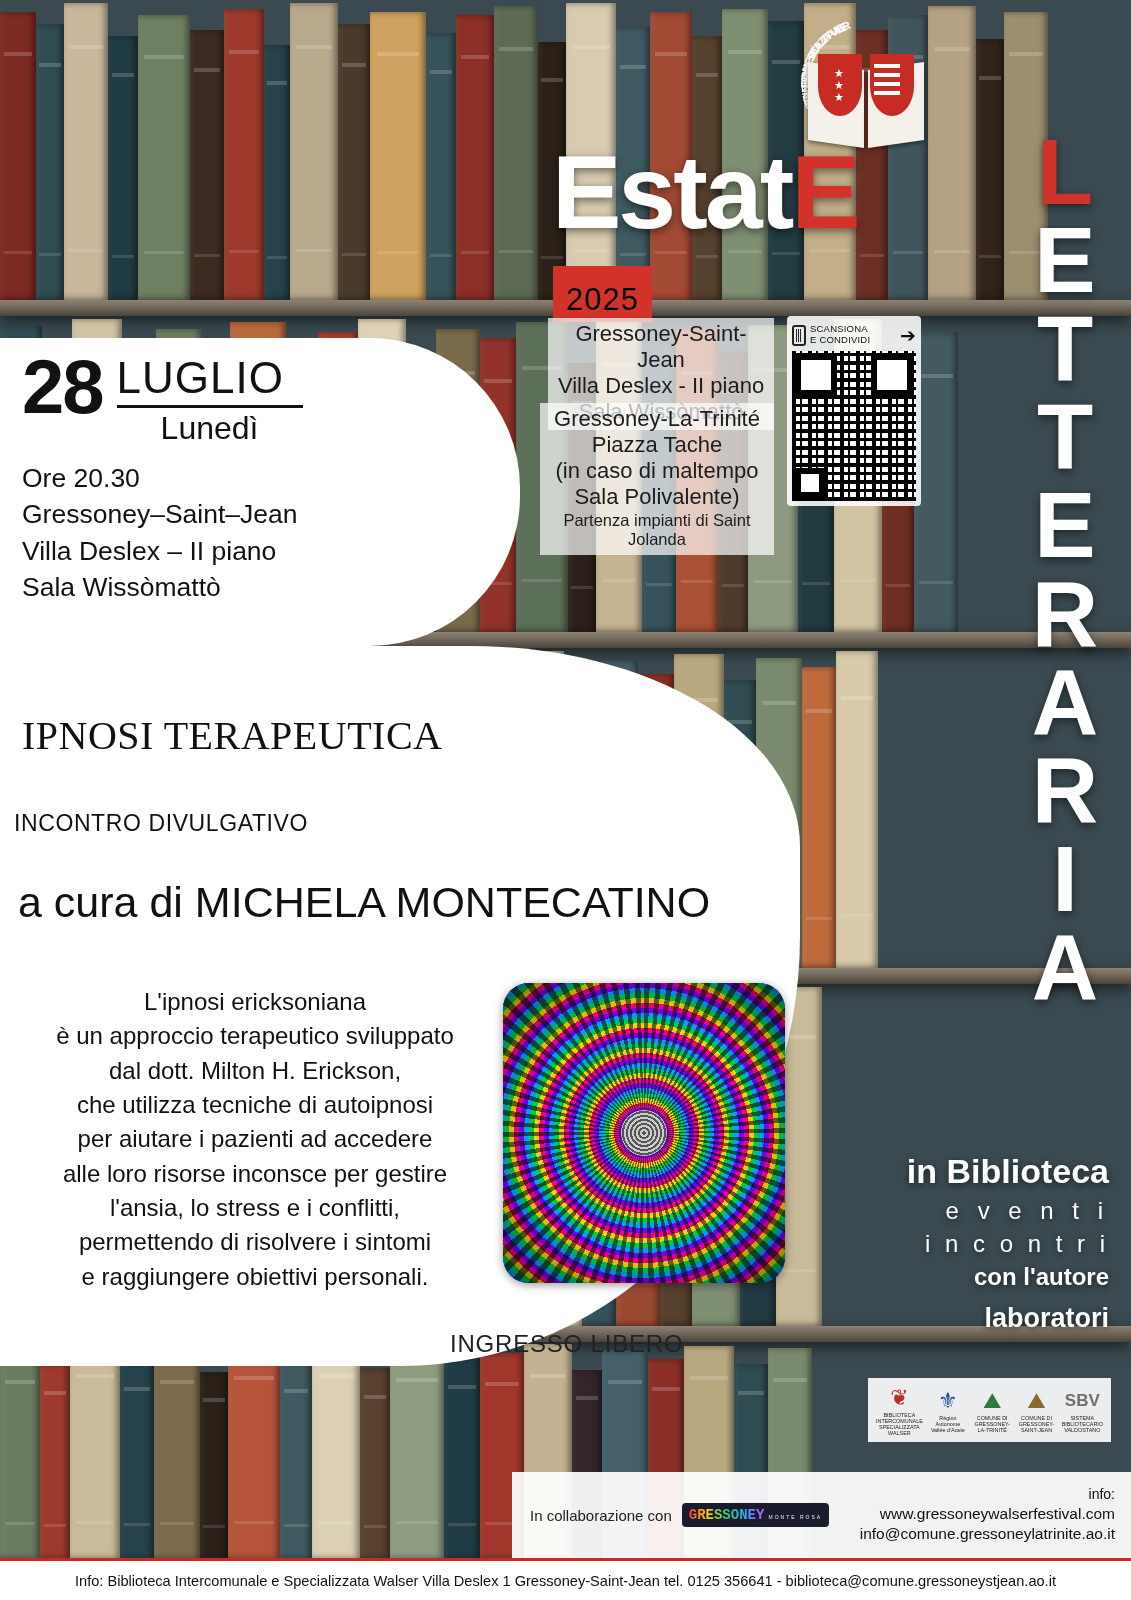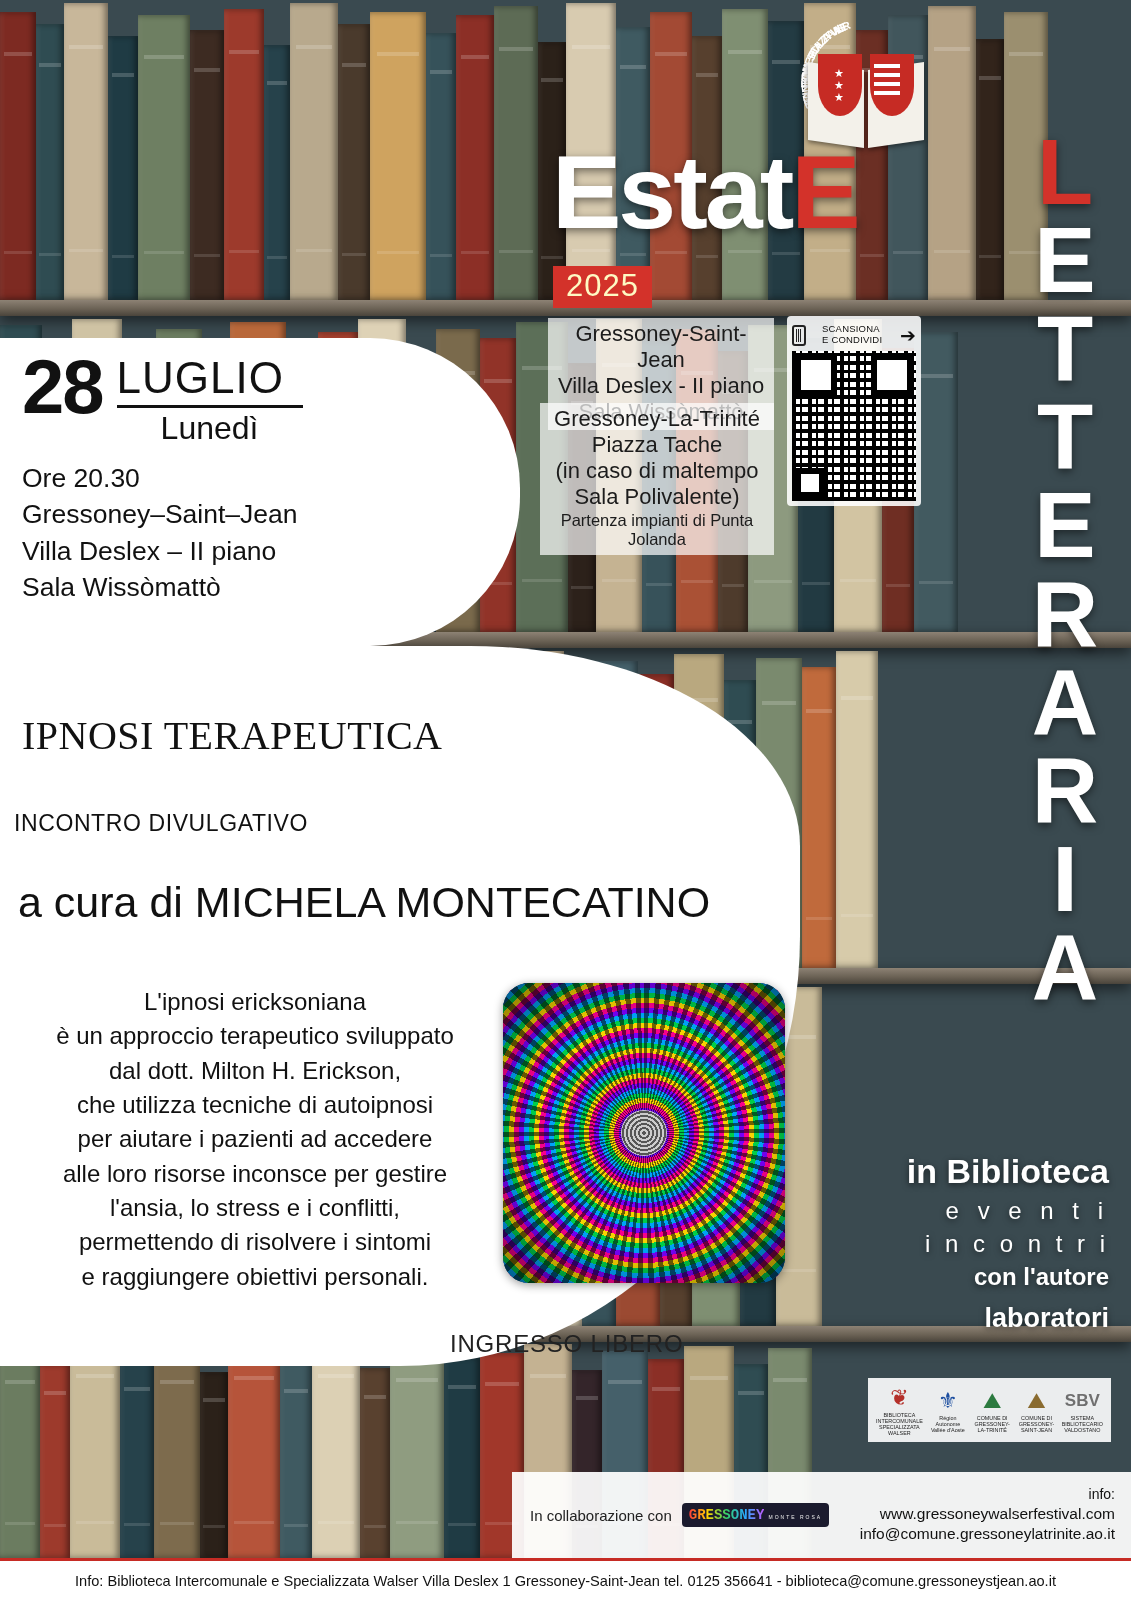--- a/index.html
+++ b/index.html
@@ -219,24 +219,24 @@
     font-size: 104px;
     line-height: 1;
     letter-spacing: -3px;
     color: #fff;
     text-shadow: 0 3px 8px rgba(0,0,0,.5);
   }
   .year-badge {
     position: absolute;
     left: 553px; top: 266px;
     background: #d3322a;
-    color: #fef9c3;
+    color: #000000;
     font-family: "Liberation Sans", sans-serif;
     font-size: 31px;
-    padding: 2px 13px 4px 13px;
+    padding: 16px 13px 4px 13px;
     letter-spacing: 1px;
   }
   
   .vert {
     position: absolute;
     right: 12px; top: 128px;
     width: 108px;
     text-align: center;
     font-family: "Liberation Sans", sans-serif;
     font-weight: bold;
@@ -263,21 +263,21 @@
 
   
   .qr-card {
     position: absolute;
     left: 787px; top: 316px;
     width: 134px; height: 190px;
     background: rgba(255,255,255,.88);
     border-radius: 4px;
     padding: 5px;
   }
-  .qr-head { display: flex; align-items: center; gap: 16px; height: 28px; }
+  .qr-head { display: flex; align-items: center; gap: 4px; height: 28px; }
   .qr-phone {
     width: 14px; height: 21px;
     border: 2px solid #222;
     border-radius: 3px;
     position: relative;
     flex: 0 0 auto;
   }
   .qr-phone::after {
     content:""; position:absolute; inset:2px;
     background: repeating-linear-gradient(90deg,#222 0 1px,transparent 1px 2px);
@@ -693,21 +693,21 @@
     <div>Gressoney-Saint-Jean</div>
     <div>Villa Deslex - II piano</div>
     <div>Sala Wissòmattò</div>
   </div>
 
   <div class="venue-box" id="venue-box-2">
     <div>Gressoney-La-Trinité</div>
     <div>Piazza Tache</div>
     <div>(in caso di maltempo</div>
     <div>Sala Polivalente)</div>
-    <span class="small">Partenza impianti di Punta Jolanda</span>
+    <span class="small">Partenza impianti di Saint Jolanda</span>
   </div>
 
   <div class="qr-card">
     <div class="qr-head">
       <div class="qr-phone"></div>
       <div class="qr-head-text">
         <div>SCANSIONA</div>
         <div>E CONDIVIDI</div>
       </div>
       <div class="qr-arrow">➔</div>

